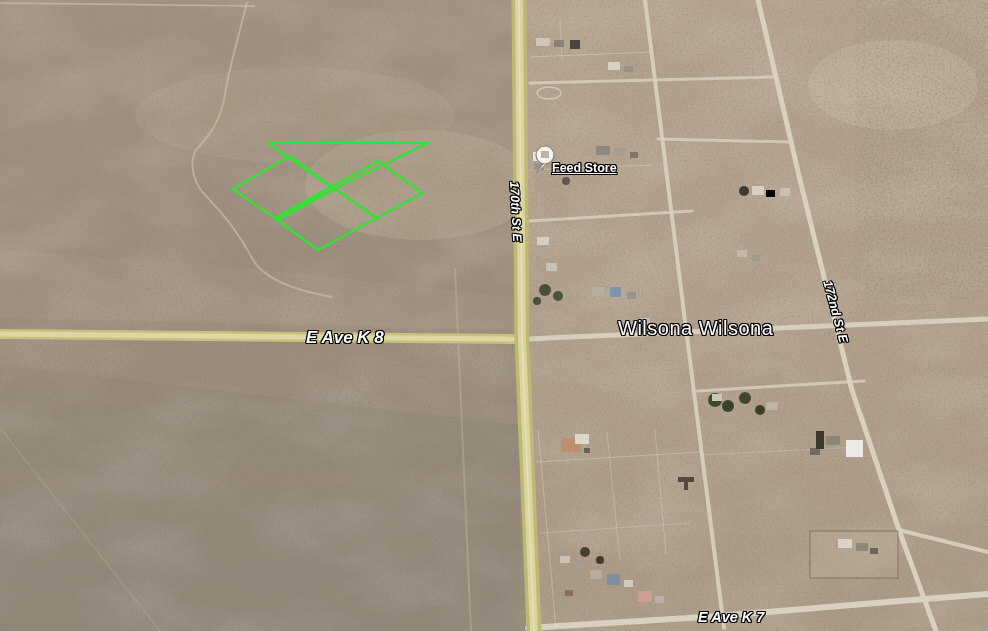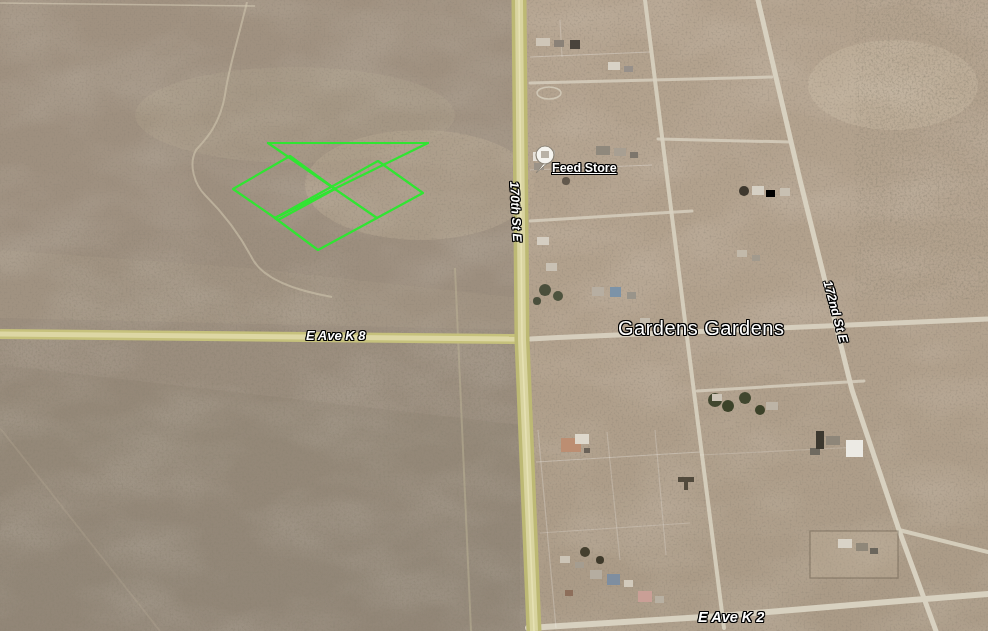--- a/index.html
+++ b/index.html
@@ -5,21 +5,21 @@
   html,body{margin:0;padding:0;background:#222;}
   .map-root{position:relative;width:988px;height:631px;overflow:hidden;
     font-family:"Liberation Sans",sans-serif;}
   .map-root svg{position:absolute;left:0;top:0;}
   .map-label{position:absolute;color:#fff;white-space:nowrap;
     text-shadow:-1px -1px 0 #000,1px -1px 0 #000,-1px 1px 0 #000,1px 1px 0 #000,
                  0 -1px 0 #000,0 1px 0 #000,-1px 0 0 #000,1px 0 0 #000;
     pointer-events:none;}
   .lbl-place{left:618px;top:317px;font-size:20px;letter-spacing:.5px;}
   .lbl-poi{left:552px;top:161px;font-size:12.5px;font-weight:bold;text-decoration:underline;}
-  .lbl-k8{left:306px;top:328px;font-size:13px;font-style:italic;font-weight:bold;}
+  .lbl-k8{left:306px;top:328px;font-size:17px;font-style:italic;font-weight:bold;}
   .lbl-k12{left:698px;top:609px;font-size:14.5px;font-style:italic;font-weight:bold;}
   .lbl-170{left:521px;top:181px;font-size:12.5px;font-style:italic;font-weight:bold;
     transform:rotate(87deg);transform-origin:0 0;}
   .lbl-172{left:834px;top:279px;font-size:12.5px;font-style:italic;font-weight:bold;
     transform:rotate(75deg);transform-origin:0 0;}
   .parcel-line{fill:none;stroke:#30e532;stroke-width:2.2;stroke-linejoin:round;stroke-linecap:round;}
   .fence{stroke:rgba(255,255,255,.28);stroke-width:1.2;fill:none;}
   .dirt{stroke:#d8d1c0;fill:none;stroke-linecap:round;}
 </style>
 </head>
@@ -184,19 +184,19 @@
     </g>
 
     <g>
       <path d="M544,163 L536,173 L549,162 Z" fill="#f5f4ef" stroke="#8c8578" stroke-width="1"></path>
       <circle cx="545" cy="155" r="9" fill="#f5f4ef" stroke="#8c8578" stroke-width="1.2"></circle>
       <rect x="541" y="151" width="8" height="7" fill="#b9b2a6"></rect>
     </g>
   </svg>
 
   <div class="map-label lbl-poi">Feed Store</div>
-  <div class="map-label lbl-place">Gardens Gardens</div>
+  <div class="map-label lbl-place">Wilsona Wilsona</div>
   <div class="map-label lbl-k8">E Ave K 8</div>
-  <div class="map-label lbl-k12">E Ave K 2</div>
+  <div class="map-label lbl-k12">E Ave K 7</div>
   <div class="map-label lbl-170">170th St E</div>
   <div class="map-label lbl-172">172nd St E</div>
 
 </div>
 
 </body></html>

